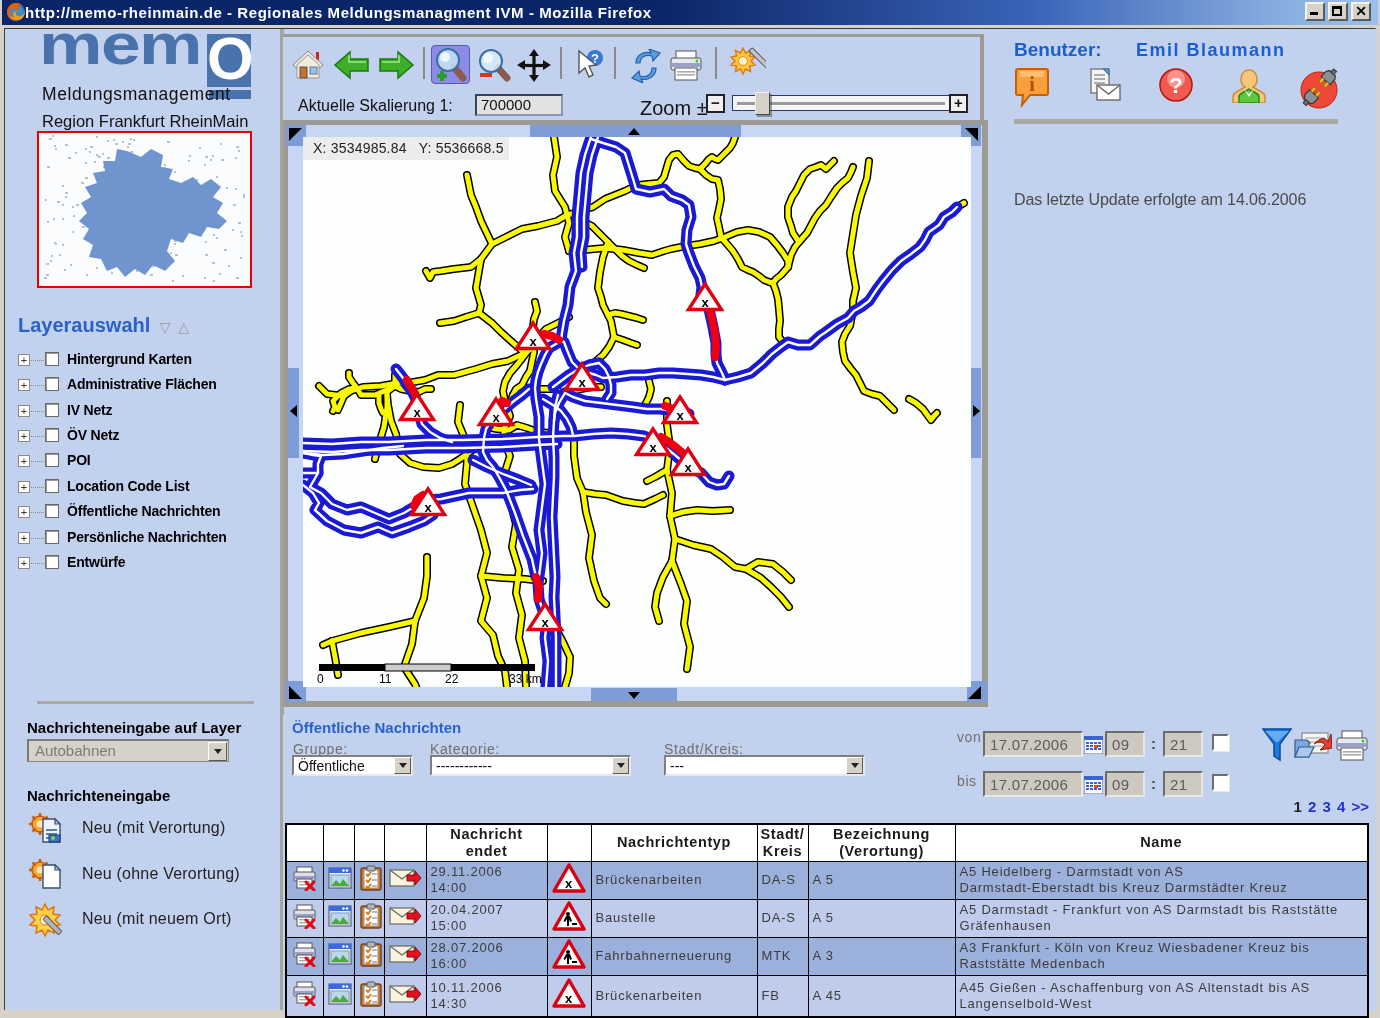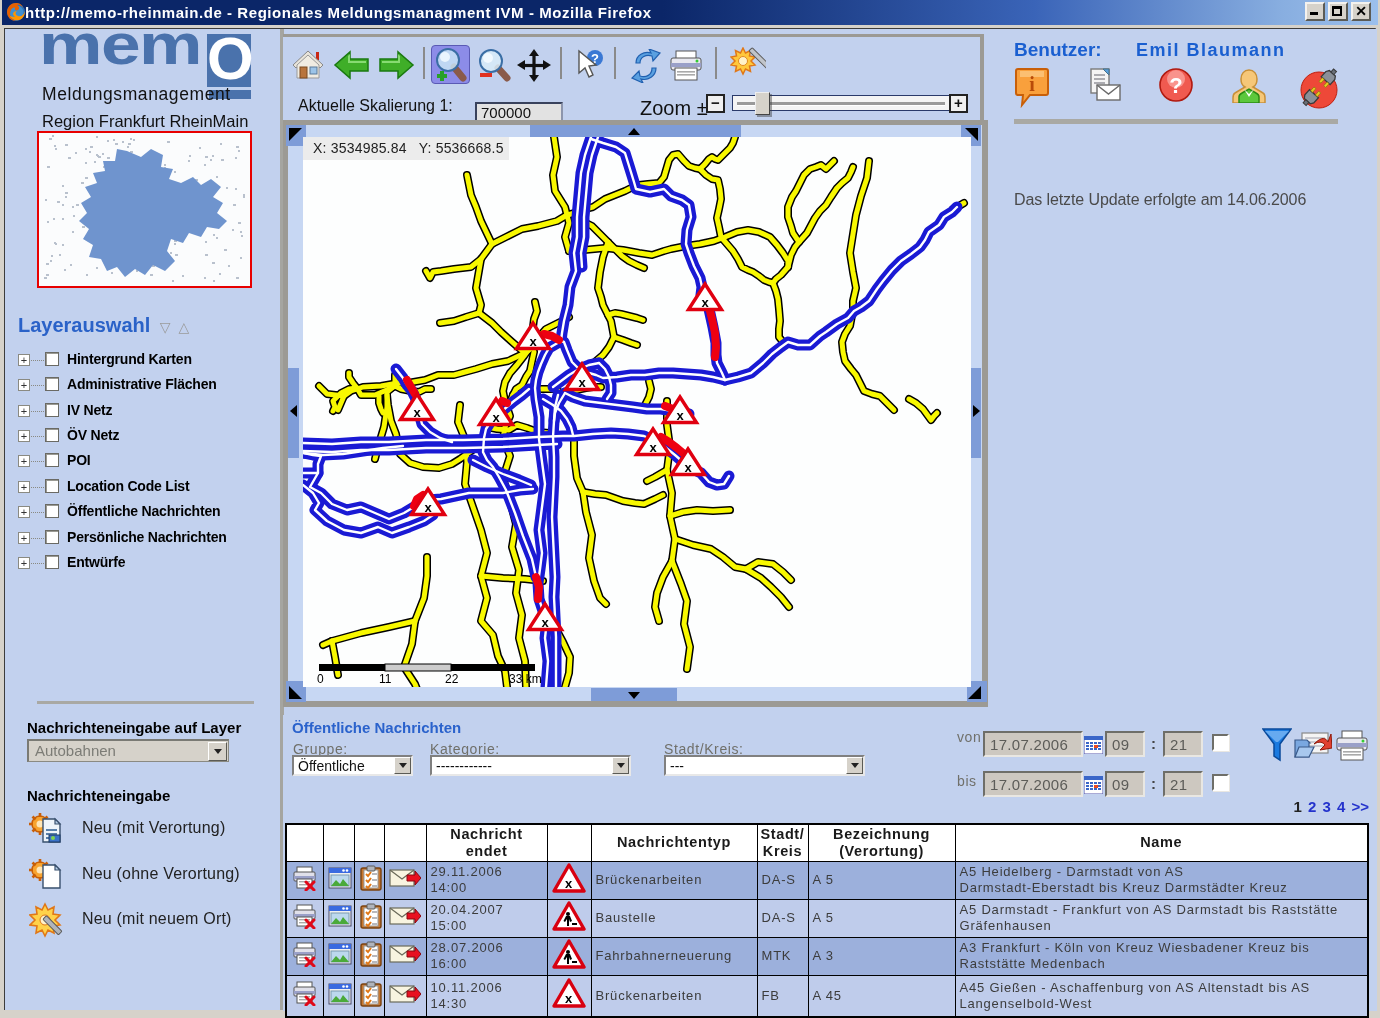--- a/index.html
+++ b/index.html
@@ -46,21 +46,21 @@
 .bluehead { position:absolute; color:#000000; font-size:15px; font-weight:bold; white-space:nowrap; }
 #layersel { position:absolute; left:22px; top:710px; width:202px; height:23px; background:#d6d2ca; border:1px solid #8a8a82; border-top:2px solid #7a7a74; border-left:2px solid #7a7a74; color:#7c7c76; font-size:15px; padding-left:6px; line-height:20px; }
 #layersel .dd { position:absolute; right:1px; top:1px; width:19px; height:19px; background:#d6d2ca; border:1px solid #fff; border-right-color:#5b5b55; border-bottom-color:#5b5b55; }
 .neurow { position:absolute; left:24px; height:36px; }
 .neulbl { position:absolute; left:53px; top:8px; color:#222; font-size:16px; letter-spacing:0.2px; white-space:nowrap; }
 
 
 #toolbar { position:absolute; left:278px; top:5px; width:701px; height:86px; background:#c2d1ee; border-top:3px solid #9c9a94; border-right:4px solid #9c9a94; }
 .tsep { position:absolute; top:10px; width:2px; height:32px; background:#8a8a8a; }
 #skal { position:absolute; left:15px; top:60px; color:#111; font-size:16px; }
-#skalinput { position:absolute; left:192px; top:65px; width:88px; height:22px; background:#e2e2e2; border:2px solid #39425c; border-right-color:#8c95ac; border-bottom-color:#8c95ac; font-size:15px; color:#111; padding:1px 0 2px 4px; }
+#skalinput { position:absolute; left:192px; top:57px; width:88px; height:22px; background:#e2e2e2; border:2px solid #39425c; border-right-color:#8c95ac; border-bottom-color:#8c95ac; font-size:15px; color:#111; padding:1px 0 2px 4px; }
 #zoomlbl { position:absolute; left:357px; top:60px; color:#111; font-size:20px; }
 .zbtn { position:absolute; top:57px; width:19px; height:19px; background:#f0f0f0; border:2px solid #222; font-size:15px; font-weight:bold; text-align:center; line-height:14px; color:#111; }
 #ztrack { position:absolute; left:449px; top:58px; width:218px; height:16px; background:#f4f4f4; border:1px solid #2a3a6a; }
 #zgroove { position:absolute; left:4px; top:6px; width:208px; height:4px; background:#9a9a9a; border-bottom:1px solid #fff; }
 #zhandle { position:absolute; left:22px; top:-4px; width:15px; height:23px; background:#d6d2ca; border:1px solid #444; border-top-color:#eee; border-left-color:#eee; box-shadow:2px 2px 0 rgba(60,60,60,.45); }
 
 
 #mapbox { position:absolute; left:278px; top:91px; width:705px; height:587px; background:#9c9a94; }
 #mapinner { position:absolute; left:5px; top:5px; width:694px; height:576px; background:#c7d7f3; }
 .mcorner { position:absolute; width:20px; height:21px; background:#7e9cd8; }

